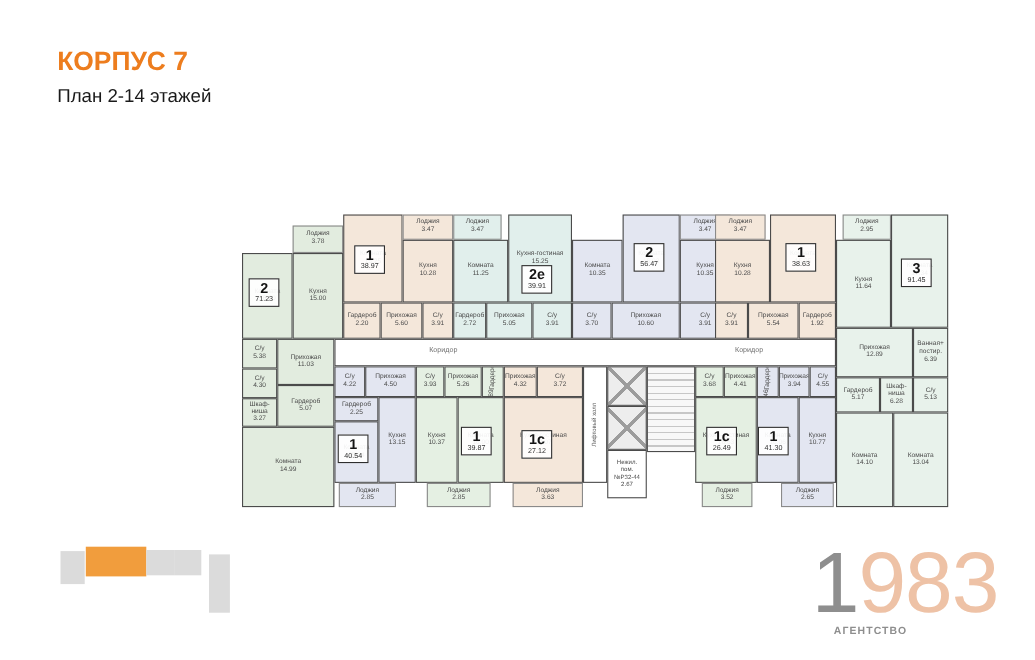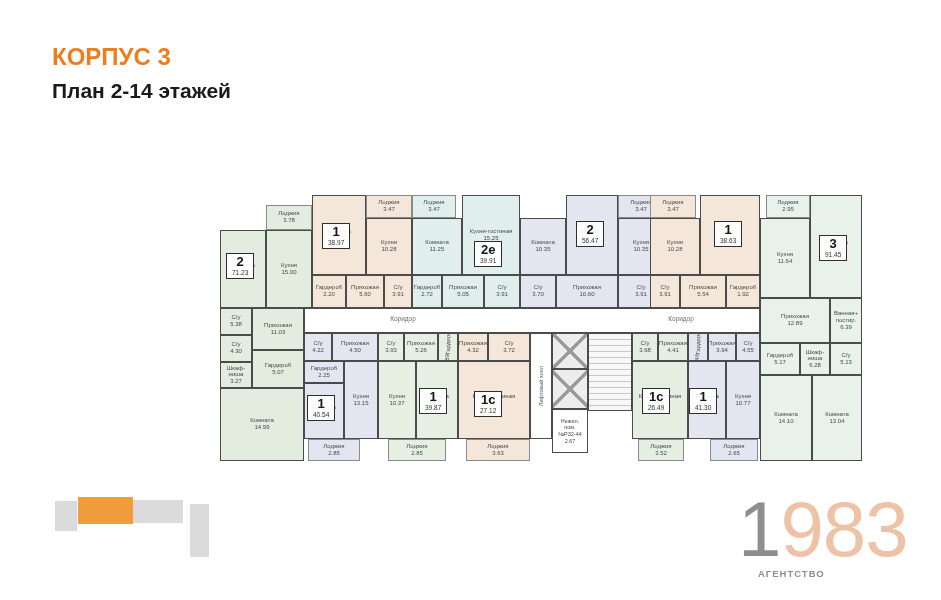--- a/index.html
+++ b/index.html
@@ -1,20 +1,20 @@
 <!DOCTYPE html>
 <html><head>
 <meta charset="utf-8">
 <style>
   html,body{margin:0;padding:0;background:#fff;}
   body{width:941px;height:600px;position:relative;font-family:"Liberation Sans",sans-serif;overflow:hidden;}
   .hdr{position:absolute;left:52px;top:40px;}
   .hdr .t1{font-size:24px;font-weight:bold;color:#ED7D1E;line-height:1.45;}
   .hdr .t2{font-size:24px;font-weight:bold;color:#ED7D1E;line-height:1.45;}
-  .hdr .t3{font-size:21px;font-weight:bold;color:#1a1a1a;line-height:1.55;}
+  .hdr .t3{font-size:17px;font-weight:normal;color:#1a1a1a;line-height:1.55;}
   #plan{position:absolute;left:218px;top:183px;width:645px;height:280px;}
   .room{position:absolute;box-sizing:border-box;border:1px solid #4b4b4b;display:flex;flex-direction:column;align-items:center;justify-content:center;text-align:center;color:#4a4a4a;overflow:hidden;}
   .room .nm{font-size:6px;line-height:1.15;}
   .room .ar{font-size:6px;line-height:1.2;}
   .room.vert .nm,.room.vert .ar{writing-mode:vertical-rl;transform:rotate(180deg);}
   .room.loggia{border-color:#8a8a8a;}
   .badge{position:absolute;background:rgba(255,255,255,.92);border:1.5px solid #2e2e2e;padding:1px 5px 2px;text-align:center;z-index:3;}
   .badge .n{font-size:13px;font-weight:bold;color:#141414;line-height:1.05;}
   .badge .ar{font-size:6.5px;color:#333;line-height:1.1;}
   .common{position:absolute;box-sizing:border-box;border:1px solid #4b4b4b;background:#fff;display:flex;align-items:center;justify-content:center;text-align:center;color:#5a5a5a;}
@@ -30,21 +30,21 @@
   .logo-year{font-size:78px;line-height:0.82;letter-spacing:-1px;white-space:nowrap;}
   .logo-year .y1{color:#8e8e8e;}
   .logo-year .y2{color:#EEC2A6;margin-top:29px;}
   .logo-l1{margin-left:20px;margin-top:6px;font-size:9.5px;font-weight:bold;letter-spacing:1px;color:#8e8e8e;}
   .logo-l2{margin-left:20px;font-size:9.5px;font-weight:bold;letter-spacing:0.6px;color:#E4B294;}
 </style>
 </head>
 <body>
 
 <div class="hdr">
-  <div class="t1">КОРПУС 3</div>
+  <div class="t1">КОРПУС 7</div>
   <div class="t3">План 2-14 этажей</div>
 </div>
 
 <div id="plan">
     <div class="room loggia" style="left: 48px; top: 22px; width: 46px; height: 25px; background: rgb(226, 236, 223);">
       <span class="nm">Лоджия</span>
       <span class="ar">3.78</span>
     </div>
     <div class="room" style="left: 2px; top: 47px; width: 46px; height: 78px; background: rgb(226, 236, 223);">
       <span class="nm">Комната</span>

